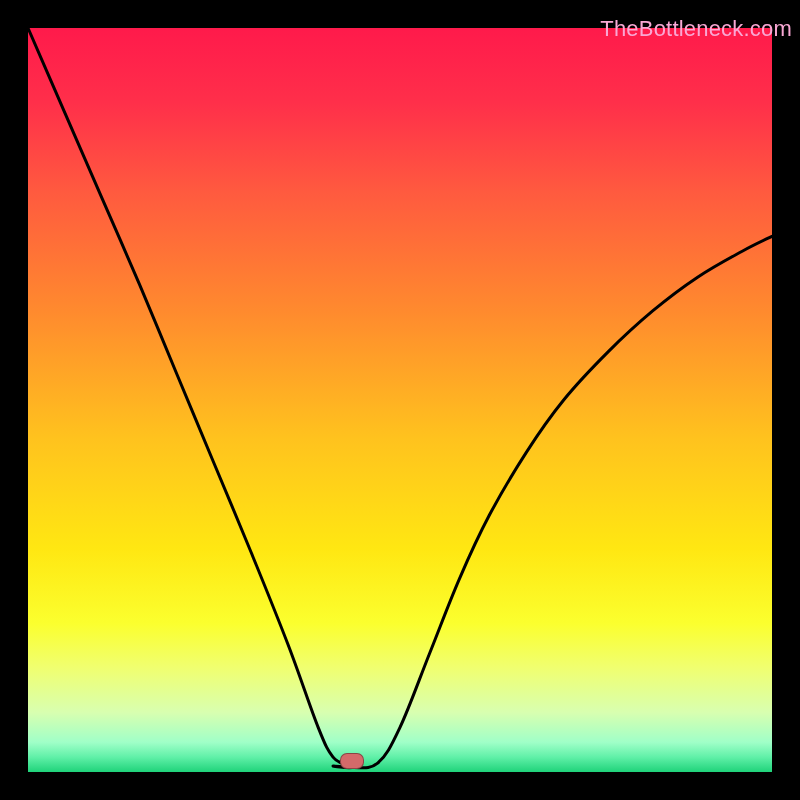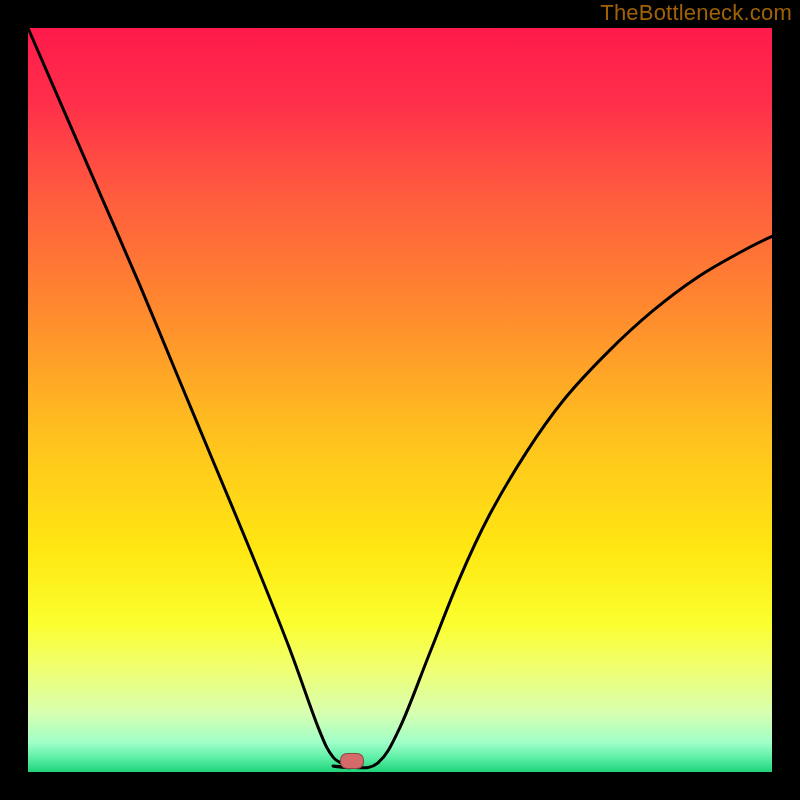--- a/index.html
+++ b/index.html
@@ -22,23 +22,23 @@
   .plot {
     position: absolute;
     top: 28px;
     left: 28px;
     width: 744px;
     height: 744px;
     
   }
   .watermark {
     position: absolute;
-    top: 0;
+    top: 16px;
     right: 8px;
-    color: #a16207;
+    color: #f9a8d4;
     font-size: 22px;
     font-weight: 500;
     user-select: none;
     letter-spacing: 0.2px;
   }
   svg.curve {
     position: absolute;
     top: 0;
     left: 0;
     width: 744px;

